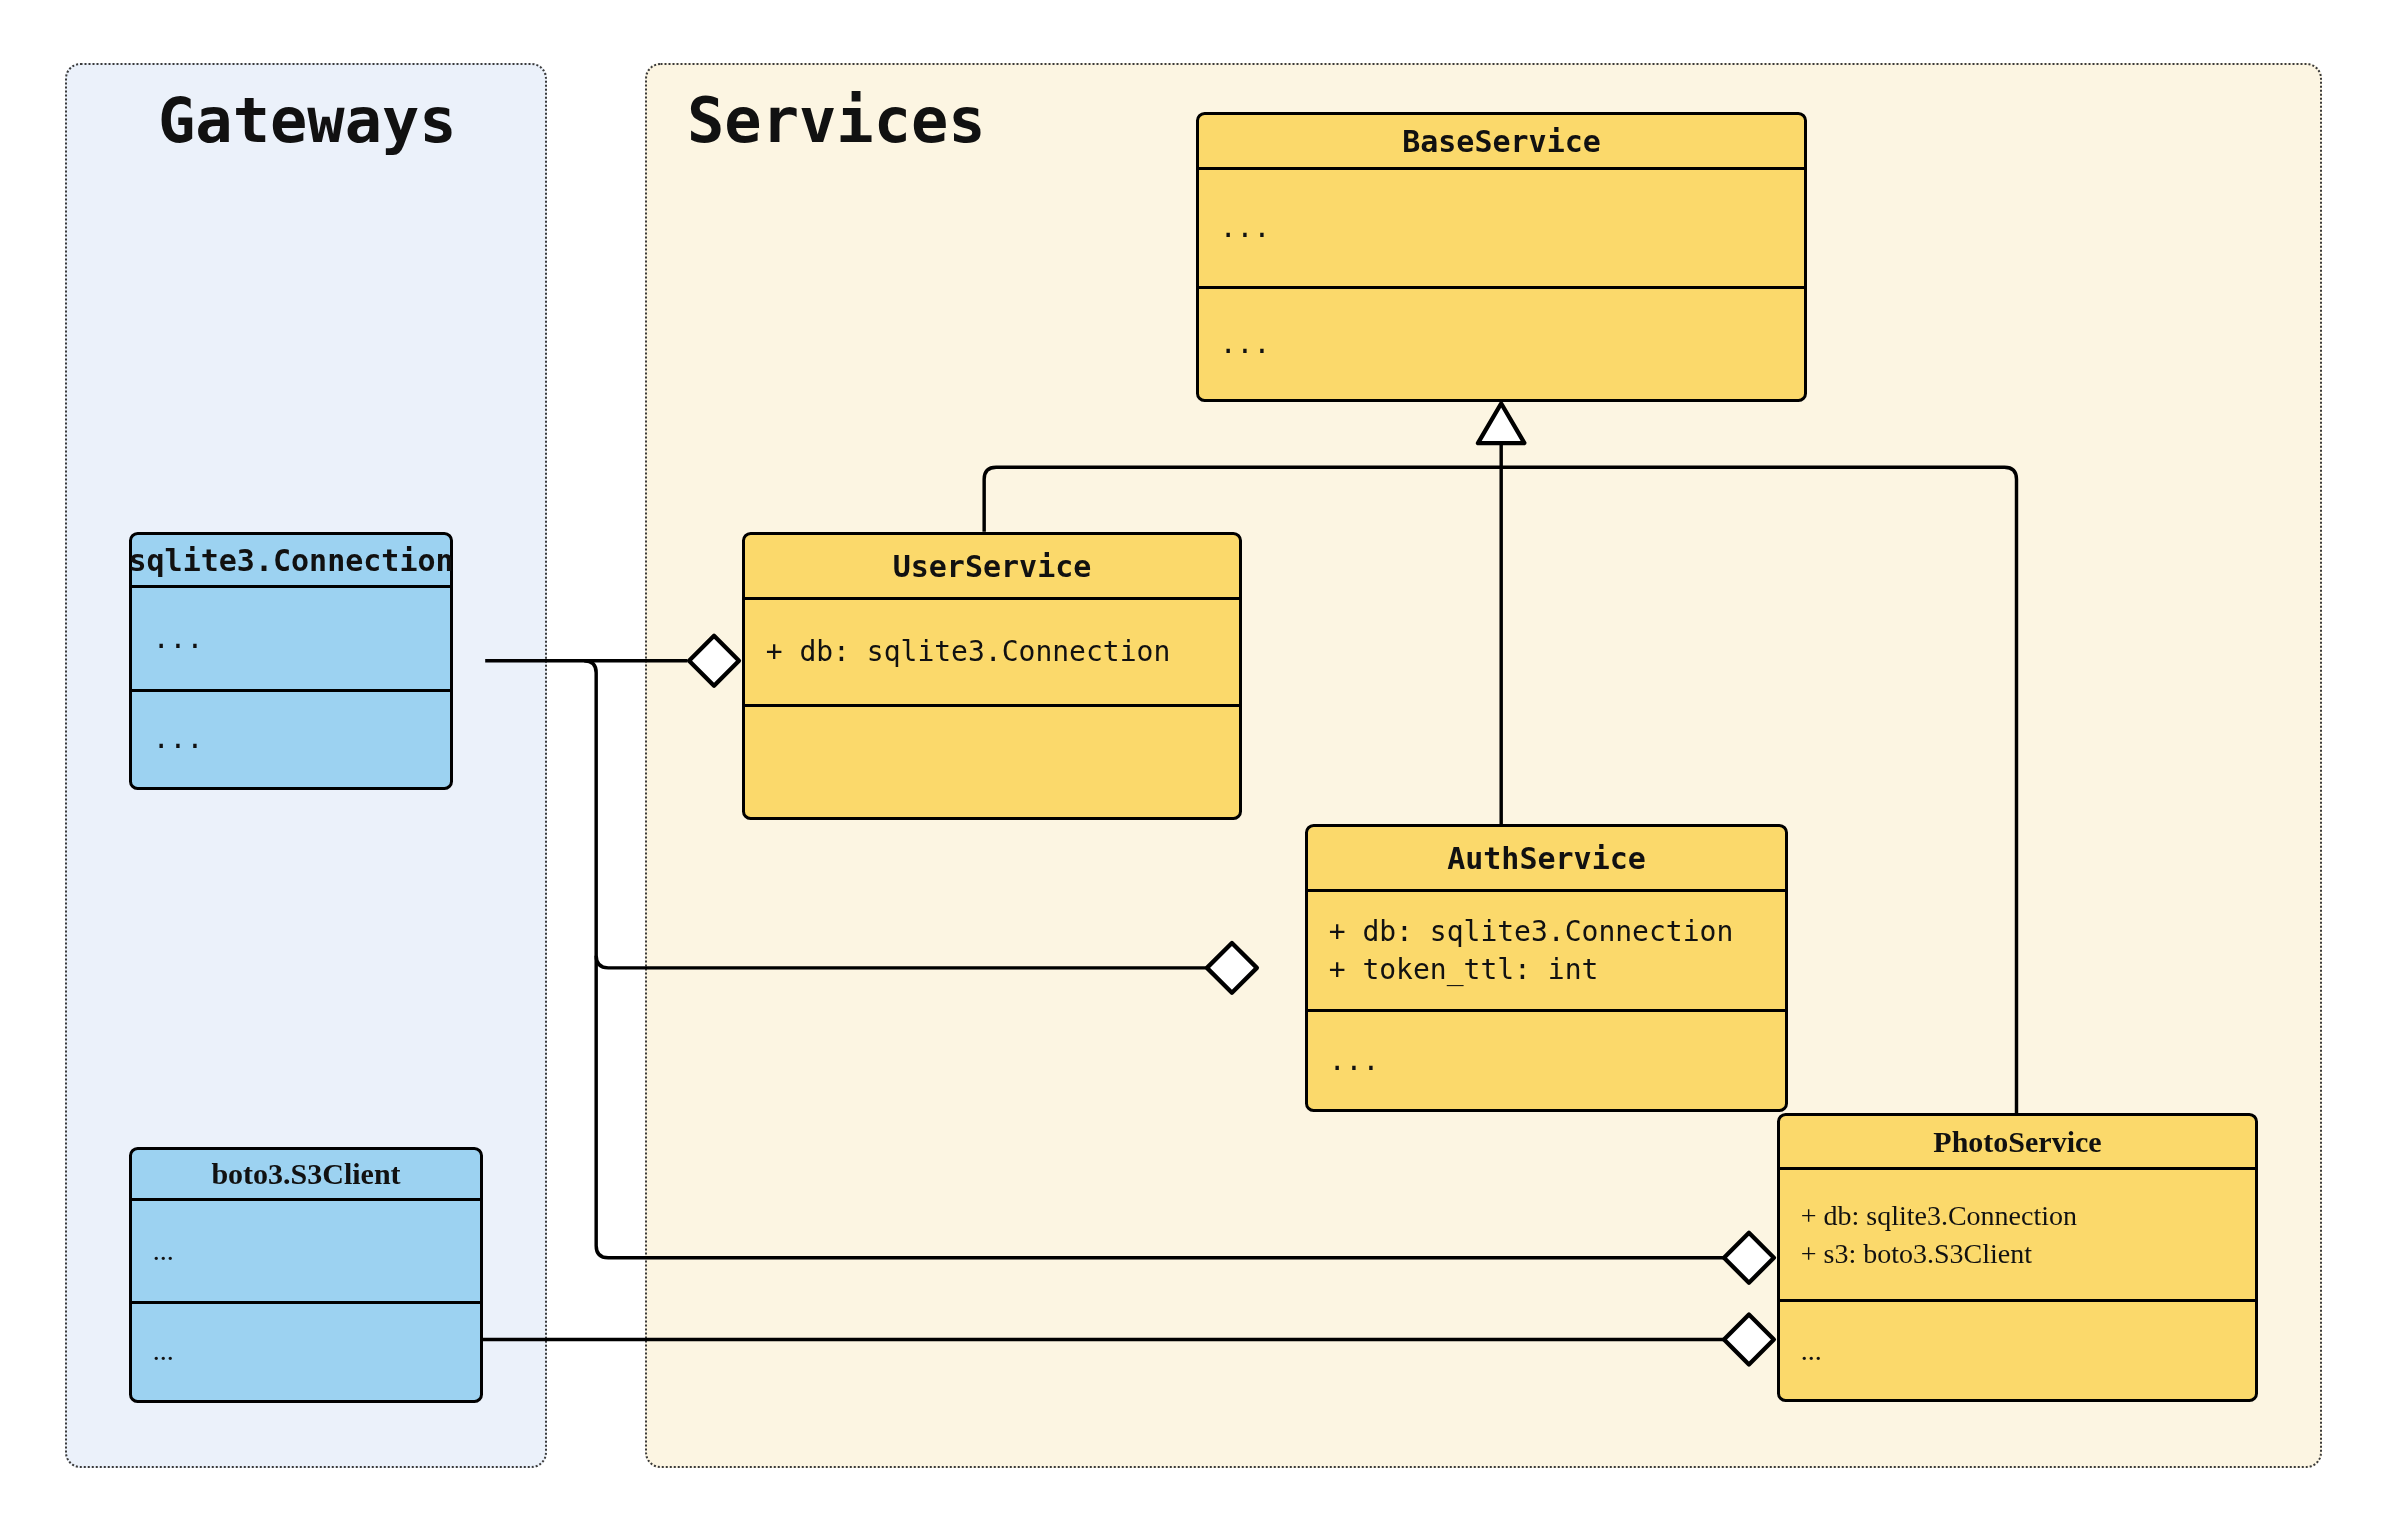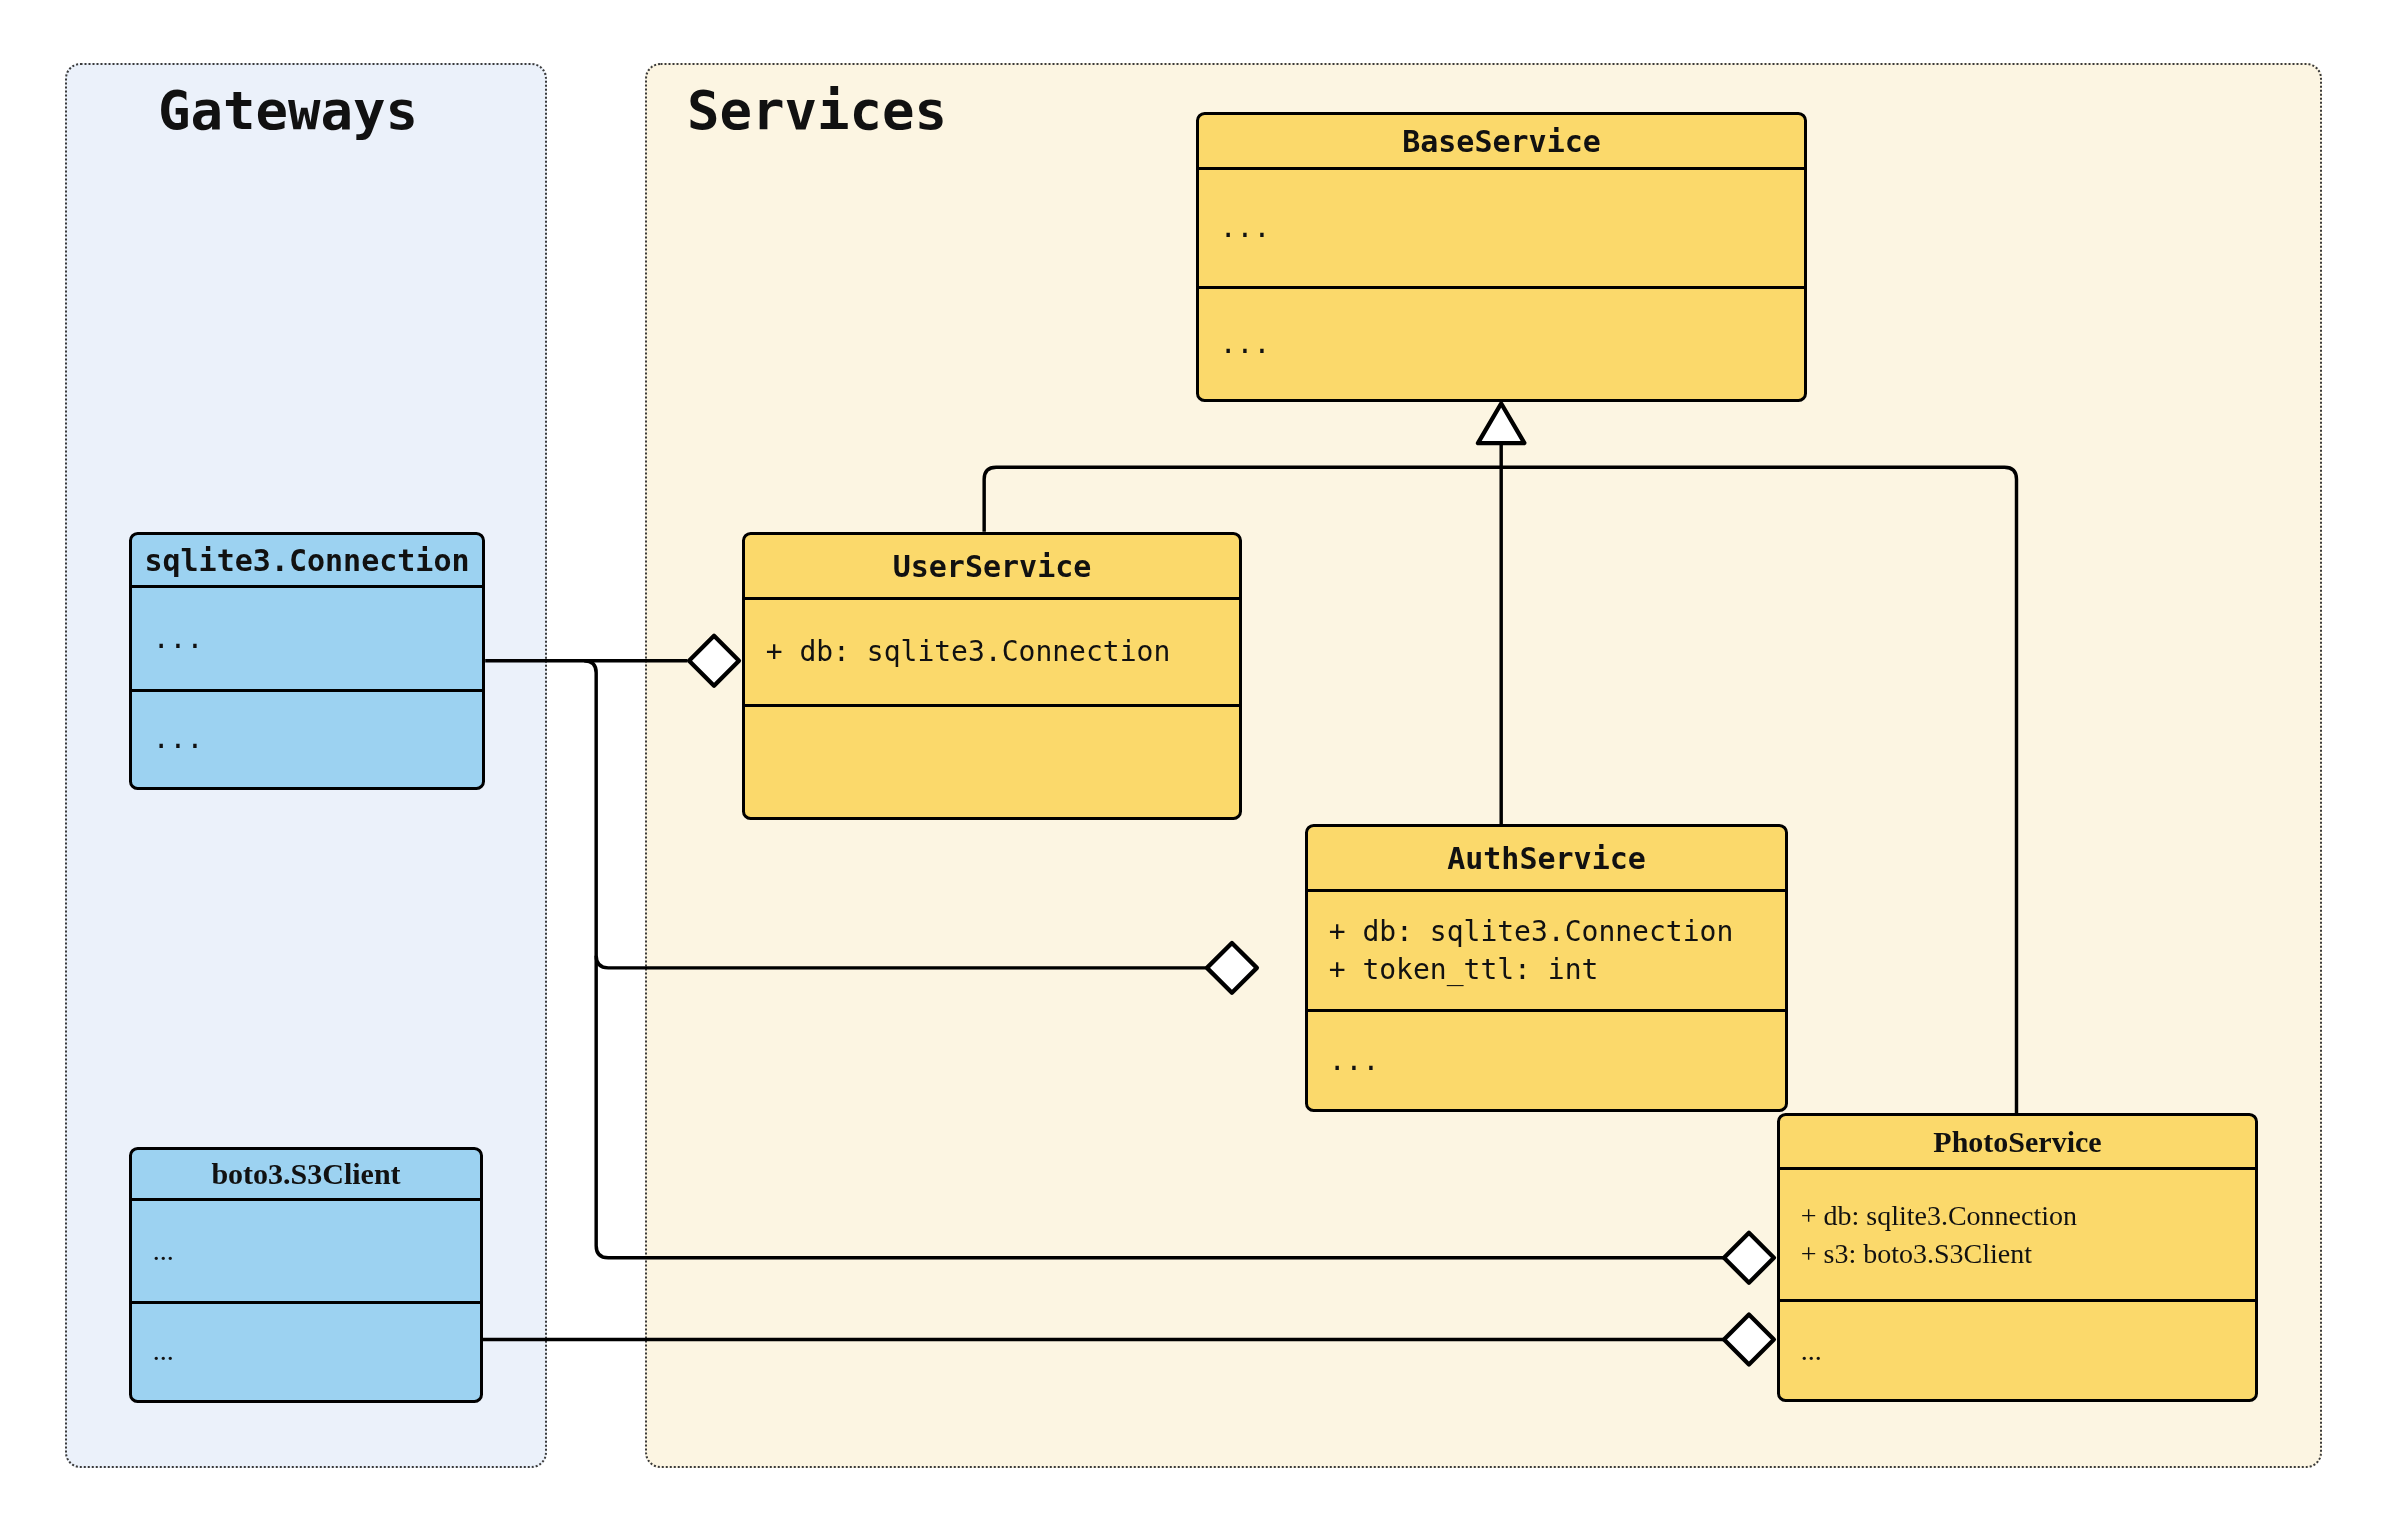--- a/index.html
+++ b/index.html
@@ -15,22 +15,22 @@
   .group {
     position: absolute;
     border: 2.6px dotted #3a3a3a;
     border-radius: 15.5px;
     box-sizing: border-box;
   }
   .group-gateways { background: var(--gateways-bg, #EBF1FA); }
   .group-services { background: var(--services-bg, #FCF5E2); }
   .group-label {
     position: absolute;
-    top: 19px;
-    font-size: 54px;
+    top: 25px;
+    font-size: 62px;
     font-weight: 700;
     line-height: 1.0;
     white-space: nowrap;
   }
   .connector-layer {
     position: absolute;
     left: 0; top: 0;
     width: 2389px; height: 1534px;
     pointer-events: none;
   }
@@ -94,21 +94,21 @@
     <path d="M 693 1111 Q 693 1125 707 1125 L 1403 1125" fill="none" stroke="#000" stroke-width="4"></path>
 
     <path d="M 561 1557 L 2004 1557" fill="none" stroke="#000" stroke-width="4"></path>
 
     <polygon points="830,739 859,768 830,797 801,768" fill="#ffffff" stroke="#000" stroke-width="5" stroke-linejoin="round"></polygon>
     <polygon points="1432,1096 1461,1125 1432,1154 1403,1125" fill="#ffffff" stroke="#000" stroke-width="5" stroke-linejoin="round"></polygon>
     <polygon points="2033,1433 2062,1462 2033,1491 2004,1462" fill="#ffffff" stroke="#000" stroke-width="5" stroke-linejoin="round"></polygon>
     <polygon points="2033,1528 2062,1557 2033,1586 2004,1557" fill="#ffffff" stroke="#000" stroke-width="5" stroke-linejoin="round"></polygon>
   </svg>
 
-  <div class="uml-box uml-blue" style="left:129px; top:532px; width:356px; height:258px;">
+  <div class="uml-box uml-blue" style="left:129px; top:532px; width:324px; height:258px;">
     <div class="uml-title" style="height:50px;">sqlite3.Connection</div>
     <div class="uml-section" style="height:104px;">
       <div class="uml-line">...</div>
     </div>
     <div class="uml-section" style="height:97px;">
       <div class="uml-line">...</div>
     </div>
   </div>
 
   <div class="uml-box uml-blue" style="left:129px; top:1147px; width:354px; height:256px;font-family:Liberation Serif, serif;">

